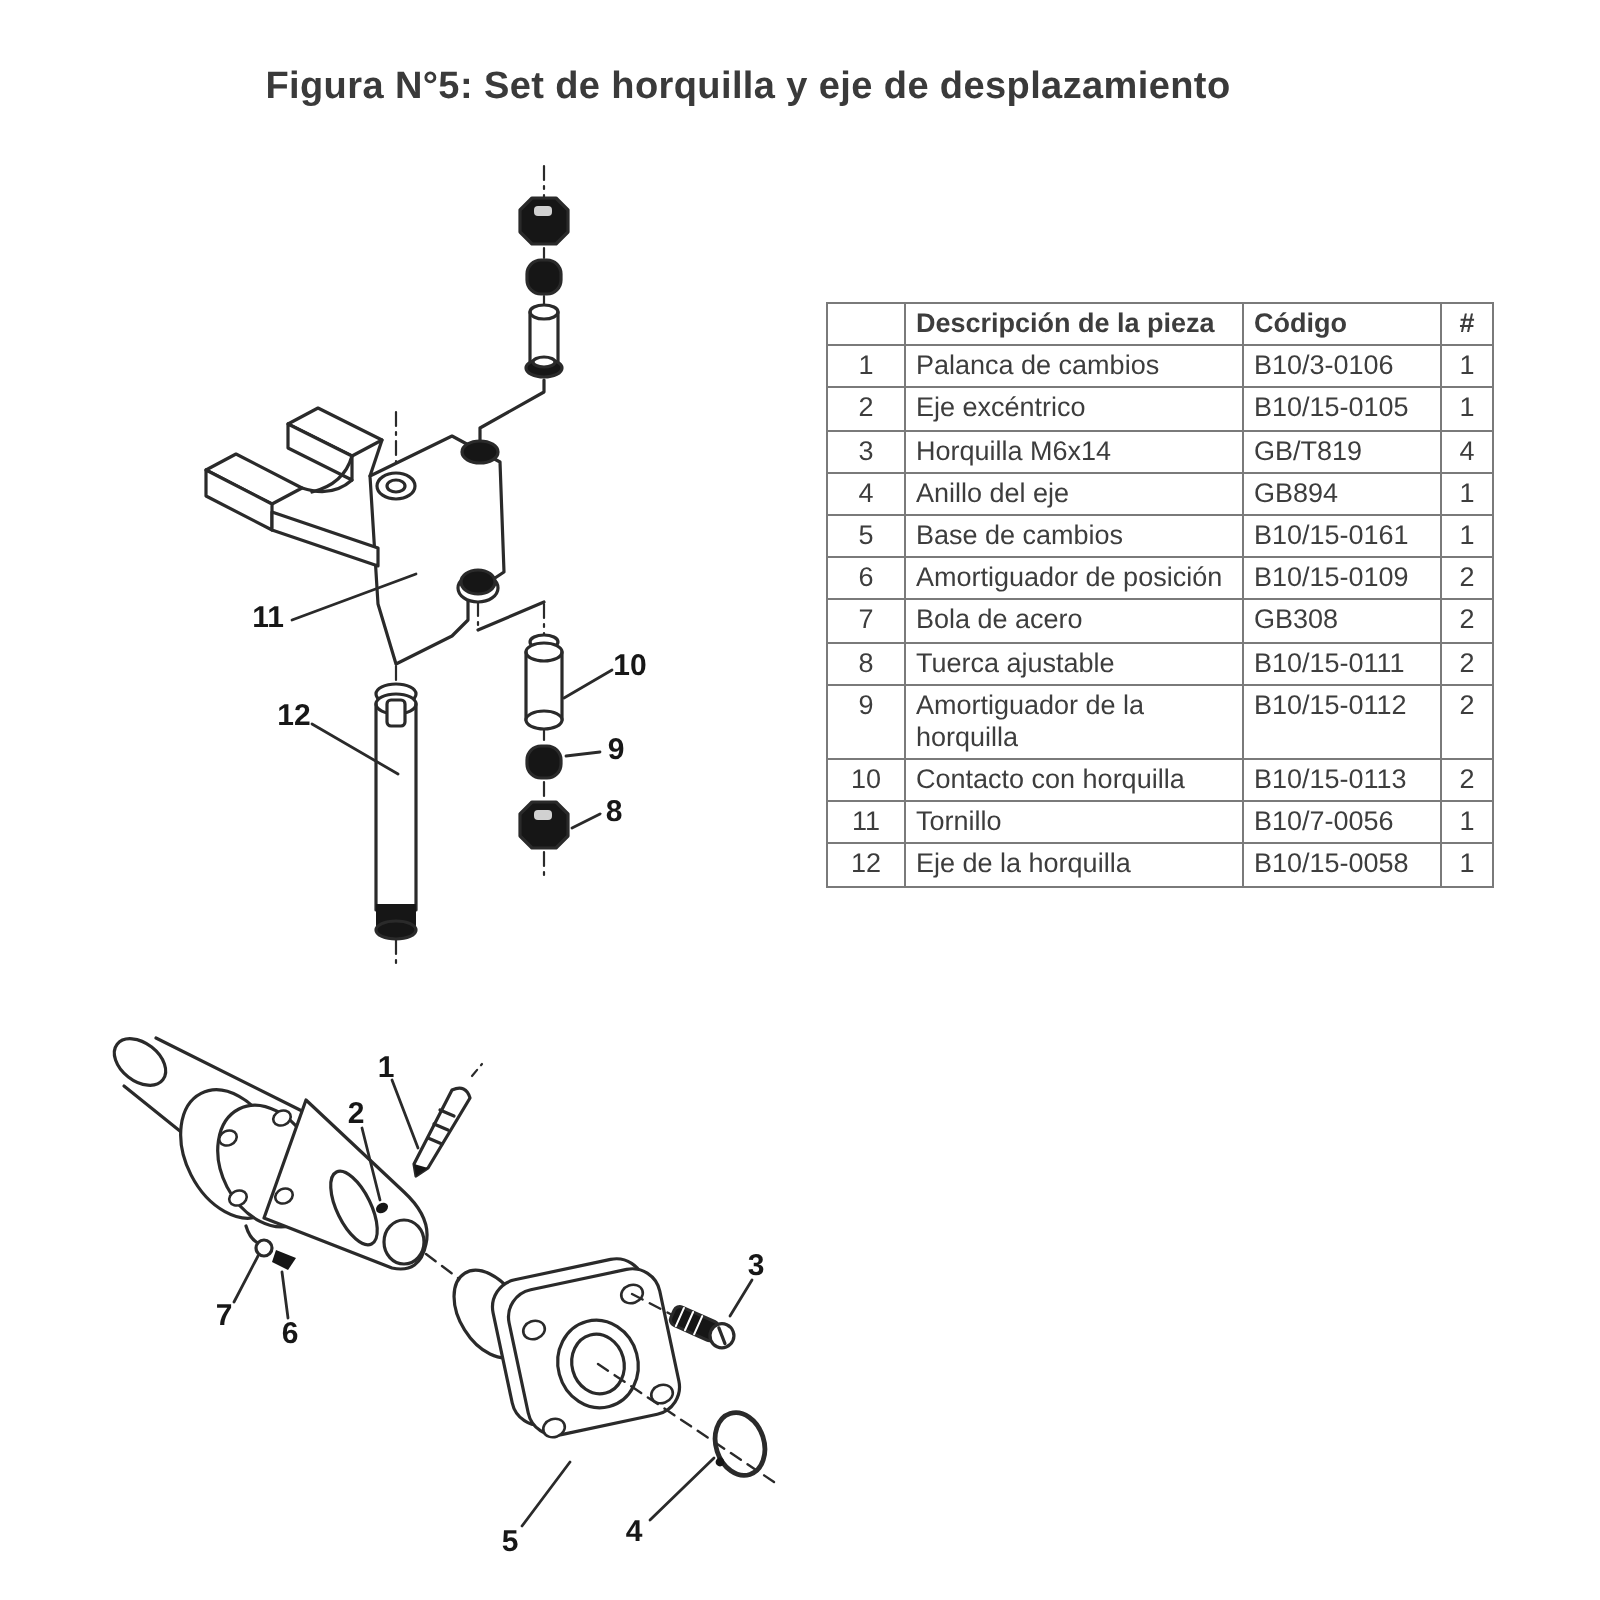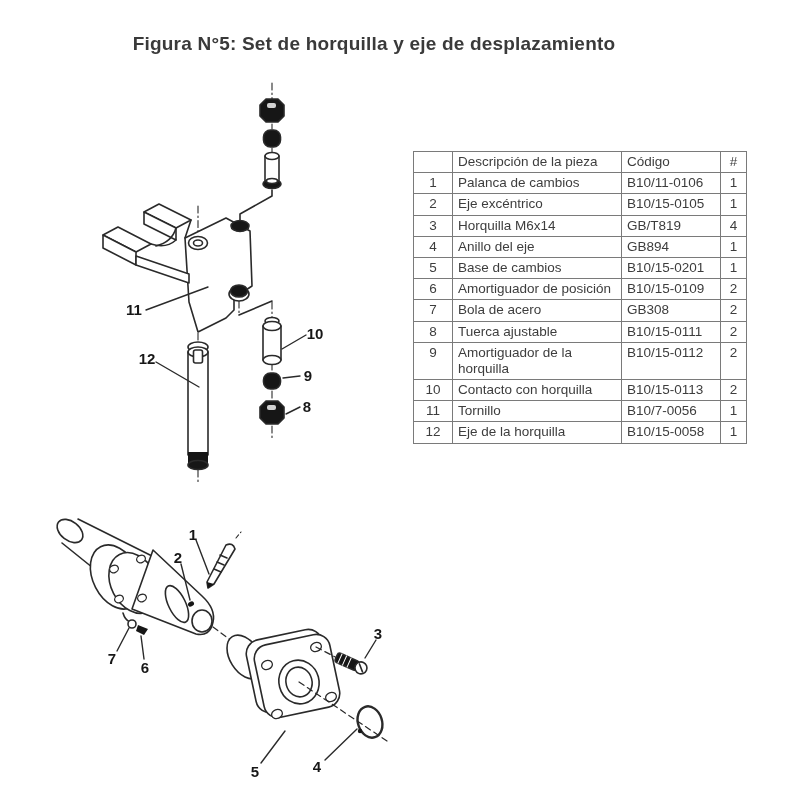--- a/index.html
+++ b/index.html
@@ -52,21 +52,21 @@
     background:#fff;
   }
   .parts-table th,.parts-table td{
     border:1px solid var(--tborder);
     padding:2px 5px;
     line-height:1.2;
     vertical-align:top;
     font-weight:normal;
     text-align:left;
   }
-  .parts-table th{ font-weight:normal; }
+  .parts-table th{ font-weight:bold; }
   .col-num{ width:39px; text-align:center; }
   .col-desc{ width:169px; }
   .col-code{ width:99px; }
   .col-qty{ width:26px; text-align:center; }
   th.col-qty{ text-align:center; }
   td.col-num{ text-align:center; }
   td.col-qty{ text-align:center; }
 </style>
 </head>
 <body>
@@ -167,21 +167,21 @@
         <th class="col-num"></th>
         <th class="col-desc">Descripción de la pieza</th>
         <th class="col-code">Código</th>
         <th class="col-qty">#</th>
       </tr>
     </thead>
   <tbody>
       <tr>
         <td class="col-num">1</td>
         <td class="col-desc">Palanca de cambios</td>
-        <td class="col-code">B10/11-0106</td>
+        <td class="col-code">B10/3-0106</td>
         <td class="col-qty">1</td>
       </tr>
       <tr>
         <td class="col-num">2</td>
         <td class="col-desc">Eje excéntrico</td>
         <td class="col-code">B10/15-0105</td>
         <td class="col-qty">1</td>
       </tr>
       <tr>
         <td class="col-num">3</td>
@@ -191,21 +191,21 @@
       </tr>
       <tr>
         <td class="col-num">4</td>
         <td class="col-desc">Anillo del eje</td>
         <td class="col-code">GB894</td>
         <td class="col-qty">1</td>
       </tr>
       <tr>
         <td class="col-num">5</td>
         <td class="col-desc">Base de cambios</td>
-        <td class="col-code">B10/15-0201</td>
+        <td class="col-code">B10/15-0161</td>
         <td class="col-qty">1</td>
       </tr>
       <tr>
         <td class="col-num">6</td>
         <td class="col-desc">Amortiguador de posición</td>
         <td class="col-code">B10/15-0109</td>
         <td class="col-qty">2</td>
       </tr>
       <tr>
         <td class="col-num">7</td>

